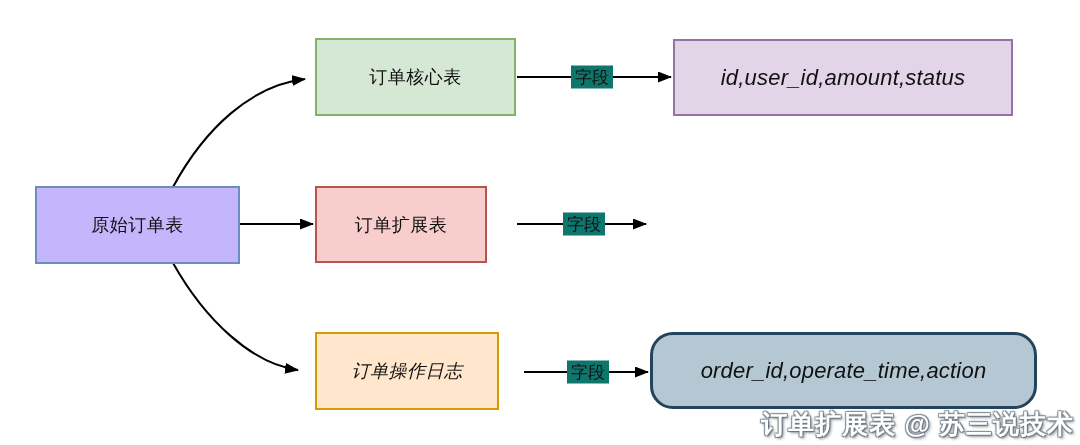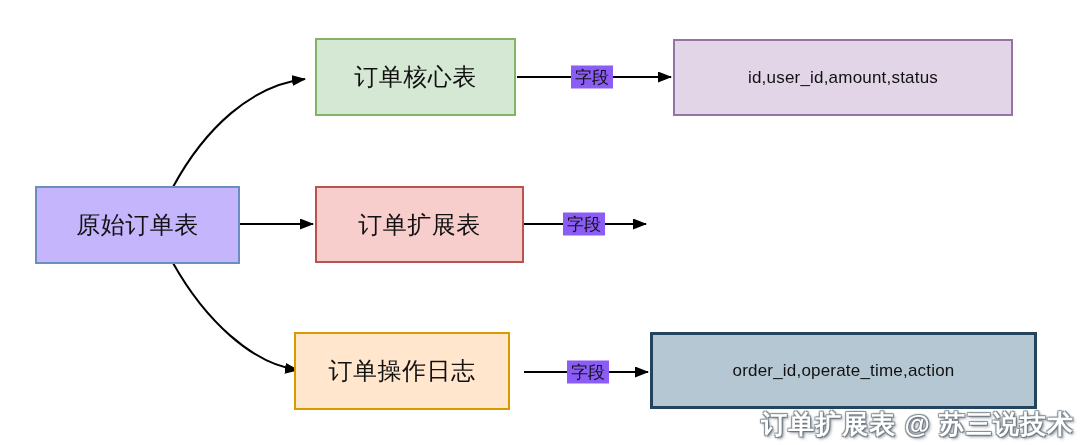--- a/index.html
+++ b/index.html
@@ -18,43 +18,44 @@
     pointer-events: none;
   }
   .node {
     position: absolute;
     box-sizing: border-box;
     display: flex;
     align-items: center;
     justify-content: center;
     border: 2.5px solid #000;
     color: #111111;
-    font-size: 24px;
+    font-size: 18px;
     letter-spacing: 0.5px;
     white-space: nowrap;
   }
   .node--fields {
-    font-size: 17px;
+    font-size: 22px;
     letter-spacing: 0.2px;
+    font-style: italic;
   }
   .node--heavy { border-width: 3px; }
 
   
   #box-source      { left: 35px;  top: 186px; width: 205px; height: 78px; }
   #box-core        { left: 315px; top: 38px;  width: 201px; height: 78px; }
   #box-core-fields { left: 673px; top: 39px;  width: 340px; height: 77px; }
-  #box-ext         { left: 315px; top: 186px; width: 209px; height: 77px; }
+  #box-ext         { left: 315px; top: 186px; width: 172px; height: 77px; }
   #box-ext-fields  { left: 648px; top: 185px; width: 392px; height: 77px; }
-  #box-log         { left: 294px; top: 332px; width: 216px; height: 78px; }
+  #box-log         { left: 315px; top: 332px; width: 184px; height: 78px; font-style: italic; }
   #box-log-fields  { left: 650px; top: 332px; width: 387px; height: 77px; }
 
   .edge-label {
     position: absolute;
     transform: translate(-50%, -50%);
-    background: #8b5cf6;
+    background: #0f766e;
     padding: 0 4px;
     font-size: 17px;
     color: #111111;
     white-space: nowrap;
   }
   #edge-label-core { left: 592px; top: 77px; }
   #edge-label-ext  { left: 584px; top: 224px; }
   #edge-label-log  { left: 588px; top: 372px; }
 
   #watermark {
@@ -98,21 +99,21 @@
 
   <div id="box-core" class="node" style="background: rgb(213, 232, 212); border-color: rgb(130, 179, 102);">订单核心表</div>
 
   <div id="box-core-fields" class="node node--fields" style="background: rgb(225, 213, 231); border-color: rgb(150, 115, 166);">id,user_id,amount,status</div>
 
   <div id="box-ext" class="node" style="background: rgb(248, 206, 204); border-color: rgb(184, 84, 80);">订单扩展表</div>
 
 
   <div id="box-log" class="node" style="background: rgb(255, 230, 204); border-color: rgb(215, 155, 0);">订单操作日志</div>
 
-  <div id="box-log-fields" class="node node--fields node--heavy" style="background: rgb(181, 199, 211); border-color: rgb(35, 68, 92);">order_id,operate_time,action</div>
+  <div id="box-log-fields" class="node node--fields node--heavy" style="background: rgb(181, 199, 211); border-color: rgb(35, 68, 92); border-radius: 23px;">order_id,operate_time,action</div>
 
   <div id="edge-label-core" class="edge-label">字段</div>
 
   <div id="edge-label-ext" class="edge-label">字段</div>
 
   <div id="edge-label-log" class="edge-label">字段</div>
 
   <div id="watermark">订单扩展表 @ 苏三说技术</div>
 
 </div>

